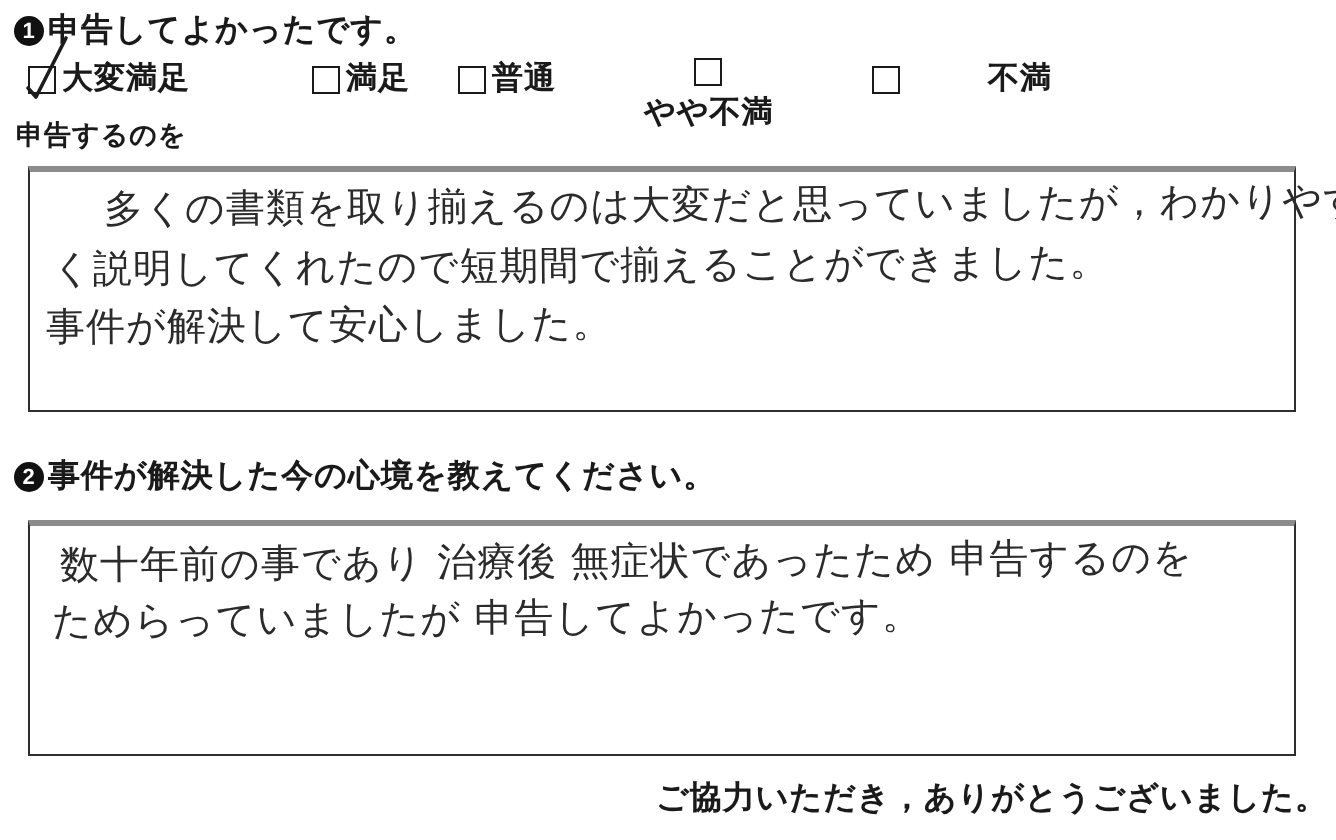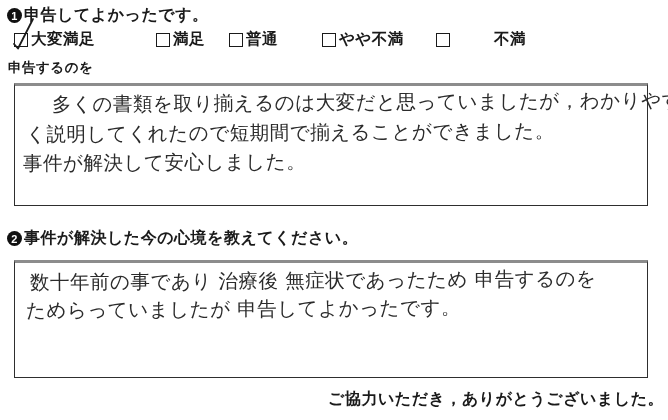--- a/index.html
+++ b/index.html
@@ -99,21 +99,21 @@
     <div class="opt" style="left:137px;margin-left:19px;">
       <span class="cbx"></span>
       <span>満足</span>
     </div>
 
     <div class="opt" style="left:229px;">
       <span class="cbx"></span>
       <span>普通</span>
     </div>
 
-    <div class="opt" style="left:322px;">
+    <div class="opt" style="left:322px;flex-direction:column;">
       <span class="cbx"></span>
       <span>やや不満</span>
     </div>
 
     <div class="opt" style="left:436px;gap:44px;">
       <span class="cbx"></span>
       <span>不満</span>
     </div>
 
   </div>

